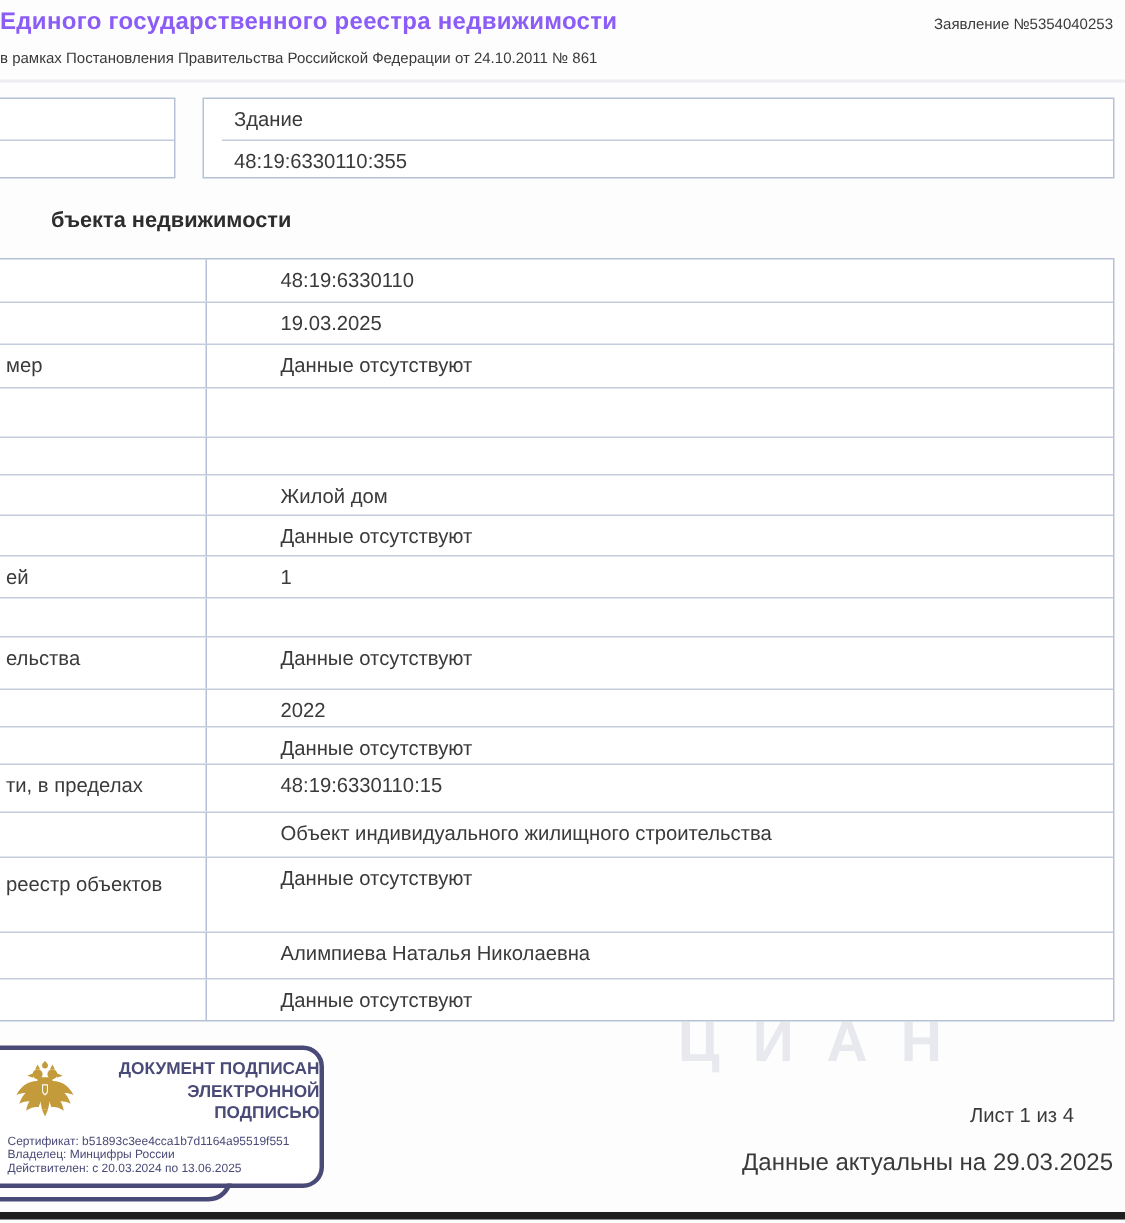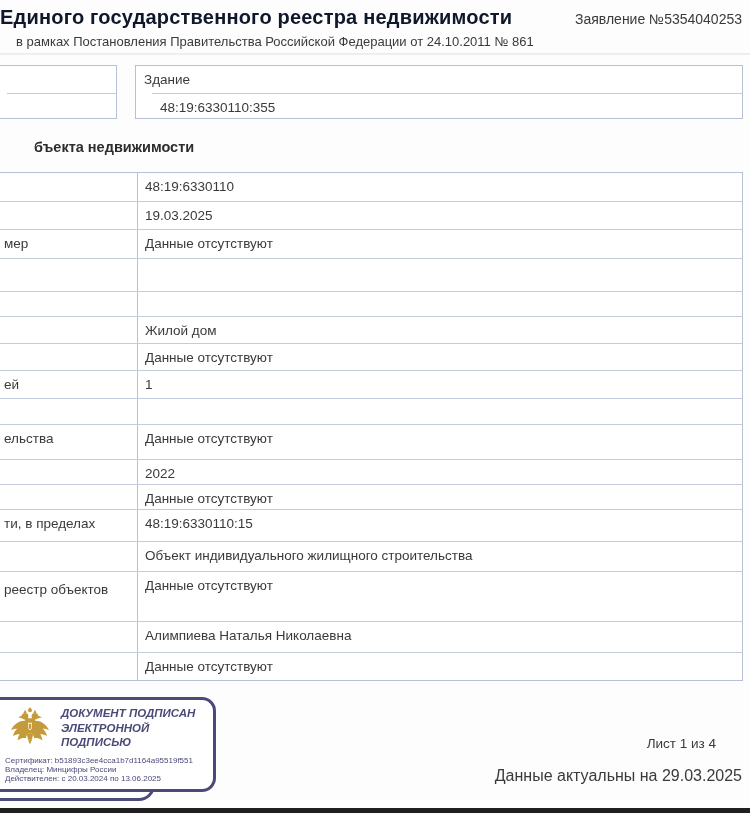--- a/index.html
+++ b/index.html
@@ -1,63 +1,64 @@
 <!DOCTYPE html>
 <html><head>
 <meta charset="utf-8">
 <style>
   html,body{margin:0;padding:0;background:#fff;}
   #page{position:relative;width:750px;height:815px;overflow:hidden;background:#fdfdfe;
         font-family:"Liberation Sans","DejaVu Sans",sans-serif;color:#3a3a3a;}
   .abs{position:absolute;}
   
-  .doc-title{top:6px;left:0;font-size:20px;font-weight:bold;color:#0f172a;letter-spacing:.2px;white-space:nowrap;}
-  .app-no{top:11px;right:8px;font-size:14px;color:#3a3a3a;white-space:nowrap;}
-  .subtitle{top:34px;left:16px;font-size:13px;color:#3a3a3a;white-space:nowrap;}
+  .doc-title{top:6px;left:0;font-size:16px;font-weight:bold;color:#8b5cf6;letter-spacing:.2px;white-space:nowrap;}
+  .app-no{top:11px;right:8px;font-size:10px;color:#3a3a3a;white-space:nowrap;}
+  .subtitle{top:34px;left:0;font-size:10px;color:#3a3a3a;white-space:nowrap;}
   .hdr-divider{top:53px;left:0;width:750px;height:1.5px;background:#ededf2;}
   
   .tbl{border:1.5px solid #b6c1d6;background:#fff;box-sizing:border-box;}
   .t1-left{top:65px;left:-10px;width:127px;height:54px;}
-  .t1-right{top:65px;left:135px;width:608px;height:54px;}
+  .t1-right{top:65px;left:135px;width:608px;height:54px;padding-left:12px;}
   .t1row{box-sizing:border-box;height:27px;padding:6px 6px 0 8px;font-size:13.5px;line-height:16px;}
-  .t1row + .t1row{border-top:1.5px solid #c3cbdc;margin-left:16px;}
+  .t1row + .t1row{border-top:1.5px solid #c3cbdc;}
   .t2{top:172px;left:-10px;width:753px;}
   .t2row{display:flex;box-sizing:border-box;}
   .t2row + .t2row{border-top:1.5px solid #c3cbdc;}
   .t2 .lbl{box-sizing:border-box;width:147px;flex:0 0 147px;border-right:1.5px solid #b6c1d6;
            padding:6px 4px 0 13px;font-size:13.5px;line-height:16px;}
-  .t2 .val{box-sizing:border-box;flex:1;padding:6px 8px 0 7px;font-size:13.5px;line-height:16px;}
+  .t2 .val{box-sizing:border-box;flex:1;padding:6px 8px 0 7px;font-size:13.5px;line-height:16px;margin-left:42px;}
   .t2row.addr .val{padding-top:3px;line-height:15.5px;}
   .t2row.tall .lbl{padding-top:10px;}
   
   .watermark{top:674px;left:452px;font-size:38px;font-weight:bold;letter-spacing:22px;
              color:rgba(203,209,221,.45);z-index:0;white-space:nowrap;}
   .wm-ring{top:648px;left:485px;width:13px;height:13px;border:2px solid rgba(200,206,218,.55);border-radius:50%;z-index:0;}
   
   .stamp{top:697px;left:-16px;width:232px;height:95px;border:3px solid #4a4a78;border-radius:14px;
          background:#fff;box-sizing:border-box;z-index:2;}
   .stamp-eagle{position:absolute;top:5px;left:22px;width:42px;height:46px;}
-  .stamp-title{position:absolute;top:6px;left:74px;width:152px;text-align:left;
-               font-size:11.5px;line-height:14.5px;font-weight:bold;color:#4a4a78;font-style:italic;}
+  .stamp-title{position:absolute;top:6px;left:74px;width:152px;text-align:right;
+               font-size:11.5px;line-height:14.5px;font-weight:bold;color:#4a4a78;}
   .stamp-cert{position:absolute;top:57px;left:18px;font-size:8px;line-height:8.8px;font-weight:normal;color:#4a4a78;white-space:nowrap;}
   
   .stamp2-clip{top:789px;left:0;width:160px;height:14px;overflow:hidden;z-index:2;}
   .stamp2{position:absolute;left:-30px;top:-32px;width:185px;height:44px;box-sizing:border-box;
           border:3px solid #4a4a78;border-radius:16px;}
   
   .sheet-info{top:736px;right:34px;font-size:13.5px;color:#3a3a3a;white-space:nowrap;}
   .actual-date{top:767px;right:8px;font-size:16px;color:#3a3a3a;white-space:nowrap;}
   .bottom-bar{top:808px;left:0;width:750px;height:5px;background:#1f1f1f;}
   .section-header{top:139px;left:0;font-size:14.5px;font-weight:bold;color:#2d2d2d;white-space:nowrap;margin-left:34px;}
 </style>
 </head>
 <body>
 
 <div id="page">
 
+  <div class="abs watermark">ЦИАН</div>
   <div class="abs wm-ring"></div>
 
   <div class="abs doc-title">Единого государственного реестра недвижимости</div>
   <div class="abs app-no">Заявление №5354040253</div>
   <div class="abs subtitle">в рамках Постановления Правительства Российской Федерации от 24.10.2011 № 861</div>
   <div class="abs hdr-divider"></div>
 
   <div class="abs tbl t1-left">
     <div class="t1row"></div>
     <div class="t1row"></div>

